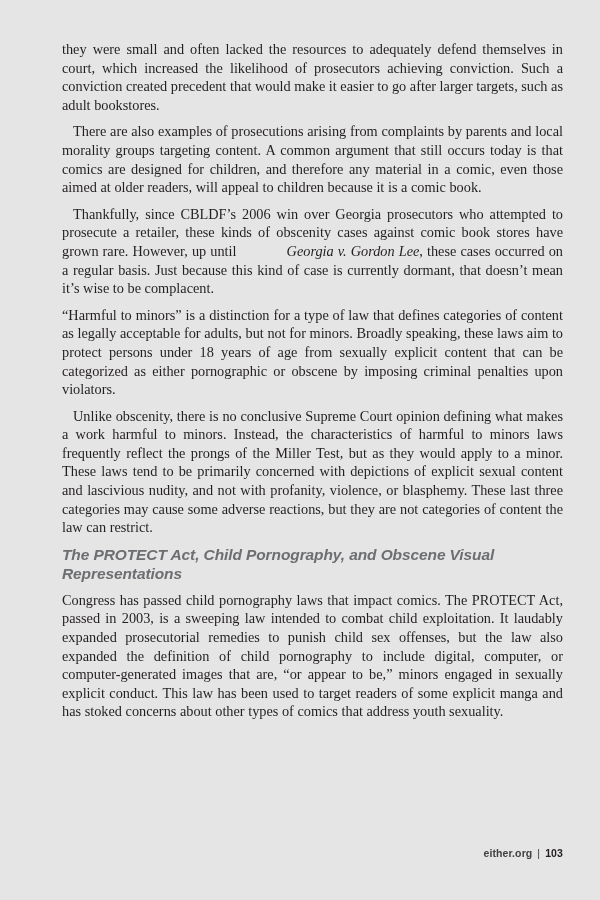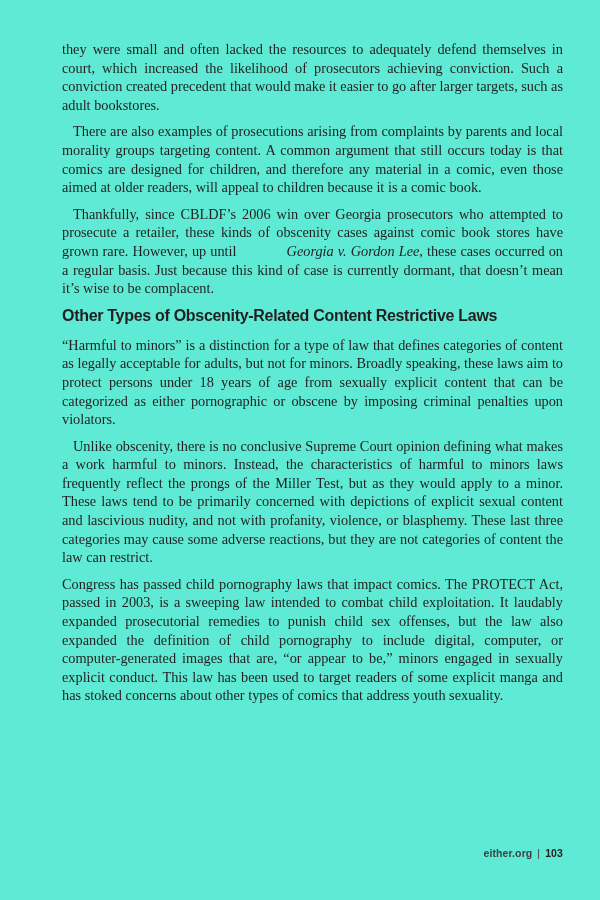--- a/index.html
+++ b/index.html
@@ -3,21 +3,21 @@
 <meta charset="utf-8">
 <style>
   html, body { margin: 0; padding: 0; }
   body {
     width: 600px; height: 900px;
     background: #ffffff;
     font-family: "Liberation Serif", serif;
     position: relative;
     overflow: hidden;
   }
-  .page { position: absolute; inset: 0; background: #5eead4; }
+  .page { position: absolute; inset: 0; background: #e5e5e5; }
   .content {
     position: absolute;
     left: 62px; top: 40px; width: 501px;
     color: #231f20;
   }
   .content p {
     margin: 0 0 8px 0;
     font-size: 14.3px;
     line-height: 18.6px;
     text-align: justify;
@@ -63,27 +63,27 @@
 
 <div class="page">
   <div class="content">
 
     <p>they were small and often lacked the resources to adequately defend themselves in court, which increased the likelihood of prosecutors achieving conviction. Such a conviction created precedent that would make it easier to go after larger targets, such as adult bookstores.</p>
 
     <p class="indent">There are also examples of prosecutions arising from complaints by parents and local morality groups targeting content. A common argument that still occurs today is that comics are designed for children, and therefore any material in a comic, even those aimed at older readers, will appeal to children because it is a comic book.</p>
 
     <p class="indent"><span>Thankfully, since CBLDF’s 2006 win over Georgia prosecutors who attempted to prosecute a retailer, these kinds of obscenity cases against comic book stores have grown rare. However, up until </span><span class="case">Georgia v. Gordon Lee</span><span>, these cases occurred on a regular basis. Just because this kind of case is currently dormant, that doesn’t mean it’s wise to be complacent.</span></p>
 
-    <h1 class="section">Other Types of Obscenity-Related Content Restrictive Laws</h1>
 
 
     <p>“Harmful to minors” is a distinction for a type of law that defines categories of content as legally acceptable for adults, but not for minors. Broadly speaking, these laws aim to protect persons under 18 years of age from sexually explicit content that can be categorized as either pornographic or obscene by imposing criminal penalties upon violators.</p>
 
     <p class="indent">Unlike obscenity, there is no conclusive Supreme Court opinion defining what makes a work harmful to minors. Instead, the characteristics of harmful to minors laws frequently reflect the prongs of the Miller Test, but as they would apply to a minor. These laws tend to be primarily concerned with depictions of explicit sexual content and lascivious nudity, and not with profanity, violence, or blasphemy. These last three categories may cause some adverse reactions, but they are not categories of content the law can restrict.</p>
 
 
+    <h2 class="sub later">The PROTECT Act, Child Pornography, and Obscene Visual Representations</h2>
 
     <p>Congress has passed child pornography laws that impact comics. The PROTECT Act, passed in 2003, is a sweeping law intended to combat child exploitation. It laudably expanded prosecutorial remedies to punish child sex offenses, but the law also expanded the definition of child pornography to include digital, computer, or computer-generated images that are, “or appear to be,” minors engaged in sexually explicit conduct. This law has been used to target readers of some explicit manga and has stoked concerns about other types of comics that address youth sexuality.</p>
 
   </div>
 
   <div class="footer"><span>either.org</span><span class="sep">|</span><span class="pagenum">103</span></div>
 </div>
 
 </body></html>

